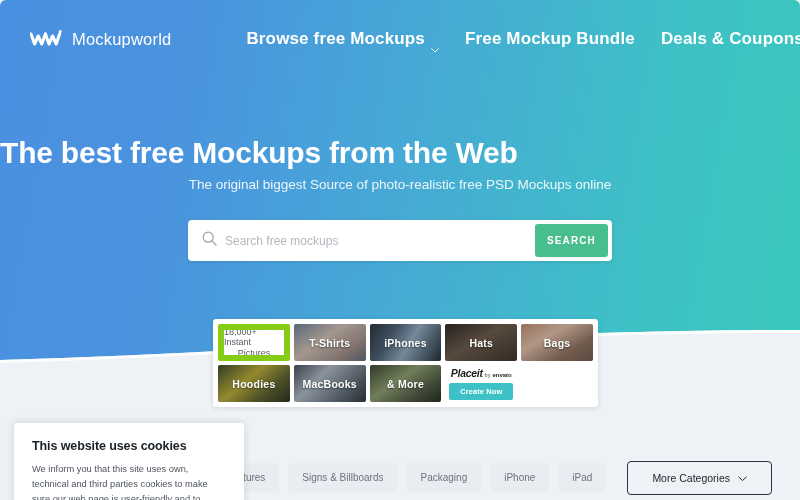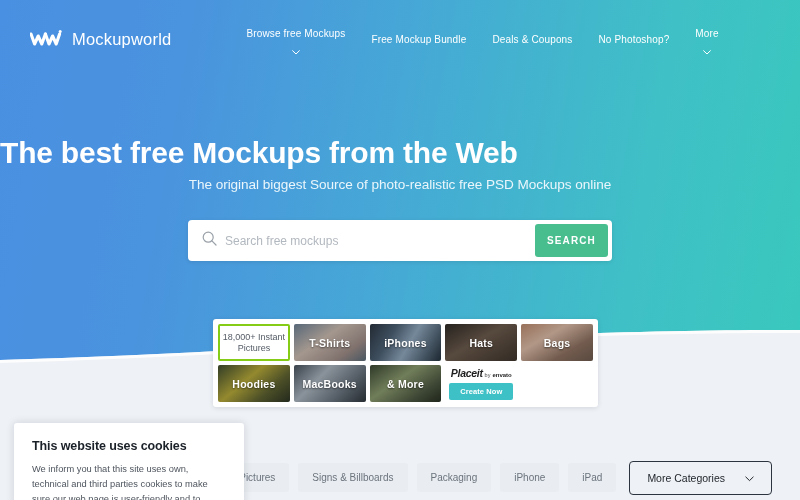--- a/index.html
+++ b/index.html
@@ -2,21 +2,21 @@
 <html><head>
 <meta charset="utf-8">
 <style>
   * { box-sizing: border-box; margin: 0; padding: 0; }
   html, body {
     width: 800px; height: 500px;
     overflow: hidden;
     font-family: "Liberation Sans", sans-serif;
     background: #eef1f5;
   }
-  .page { position: relative; width: 800px; height: 500px; overflow: hidden; }
+  .page { position: relative; width: 800px; height: 500px; overflow: hidden; border-radius: 6px; }
 
   
   .hero-bg {
     position: absolute; left: 0; top: 0; width: 800px; height: 420px;
     background: linear-gradient(100deg, #4a90e2 0%, #4a93de 22%, #46a8d6 48%, #3fc0c6 78%, #39c9bd 100%);
   }
   .hero-wave {
     position: absolute; left: 0; top: 330px; width: 800px; height: 95px;
     pointer-events: none;
   }
@@ -31,24 +31,23 @@
   .brand-mark { width: 32px; height: 22px; position: relative; }
   .brand-mark svg { display:block; }
   .brand-name {
     color: #ffffff; font-size: 16.5px; letter-spacing: .2px; font-weight: 400;
     white-space: nowrap;
   }
   .nav-links {
     display: flex; align-items: center; margin-left: 62px; gap: 0;
   }
   .nav-item {
-    color: #ffffff; font-size: 10px; font-weight: 400; white-space: nowrap;
+    color: #ffffff; font-size: 17px; font-weight: 700; white-space: nowrap;
     padding: 6px 13px; display: flex; align-items: center; gap: 6px; cursor: pointer;
     letter-spacing: .15px;
-    flex-direction: column;
   }
   .caret { width: 8px; height: 5px; display: inline-block; position: relative; top: 1px; }
 
   
   .hero-title {
     position: absolute; left: 0; top: 136px; width: 800px; text-align: left;
     color: #ffffff; font-size: 30px; font-weight: 700; letter-spacing: -.2px;
   }
   .hero-sub {
     position: absolute; left: 0; top: 177px; width: 800px; text-align: center;
@@ -89,21 +88,21 @@
     display: flex; align-items: center; justify-content: center;
   }
   .tile-label {
     position: relative; z-index: 2; color: #ffffff; font-size: 10.5px; font-weight: 700;
     letter-spacing: .25px; text-shadow: 0 1px 2px rgba(0,0,0,.55); white-space: nowrap;
   }
   .tile::after {
     content: ""; position: absolute; inset: 0; background: rgba(0,0,0,.18); z-index: 1;
   }
   .tile-plain {
-    background: #ffffff; border: 2px solid #84cc16;
+    background: #ffffff; border: 6px solid #84cc16;
     flex-direction: column; gap: 1px; cursor: default;
   }
   .tile-plain::after { display: none; }
   .tile-plain .tile-line {
     color: #555c66; font-size: 9px; font-weight: 400; text-shadow: none; z-index: 2; position: relative;
   }
   .tile-promo {
     background: #ffffff; flex-direction: column; gap: 4px; cursor: pointer;
   }
   .tile-promo::after { display: none; }
@@ -133,22 +132,22 @@
     display: flex; align-items: center; justify-content: flex-end; padding-right: 28px; gap: 9px;
   }
   .cat-pill {
     background: #e9edf1; color: #6b737d; border: none; border-radius: 3px;
     font-family: "Liberation Sans", sans-serif; font-size: 10px; font-weight: 400;
     padding: 9px 14px; white-space: nowrap; cursor: pointer;
   }
   .cat-more {
     background: transparent; border: 1px solid #2c3440; border-radius: 4px;
     color: #22282f; font-family: "Liberation Sans", sans-serif; font-size: 10.5px;
-    padding: 10px 17px; margin-left: 4px; cursor: pointer;
-    display: flex; align-items: center; gap: 20px; white-space: nowrap;
+    padding: 10px 24px; margin-left: 12px; cursor: pointer;
+    display: flex; align-items: center; gap: 8px; white-space: nowrap;
   }
 
   
   .cookie {
     position: absolute; left: 14px; top: 423px; width: 230px; height: 90px;
     background: #ffffff; border-radius: 3px 3px 0 0;
     box-shadow: 0 0 9px rgba(20,40,70,.15);
     padding: 16px 18px 0 18px; overflow: hidden; z-index: 6;
   }
   .cookie-title { font-size: 12.5px; font-weight: 700; color: #1b2128; margin-bottom: 9px; letter-spacing: -.1px; }

